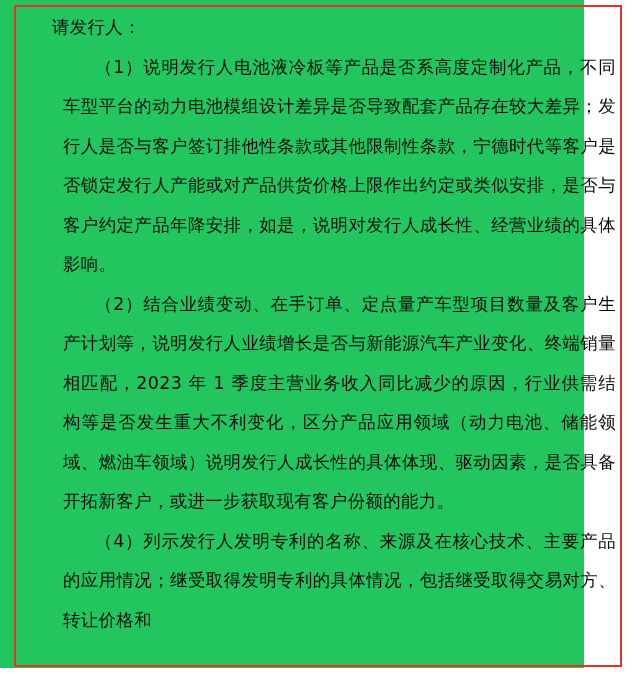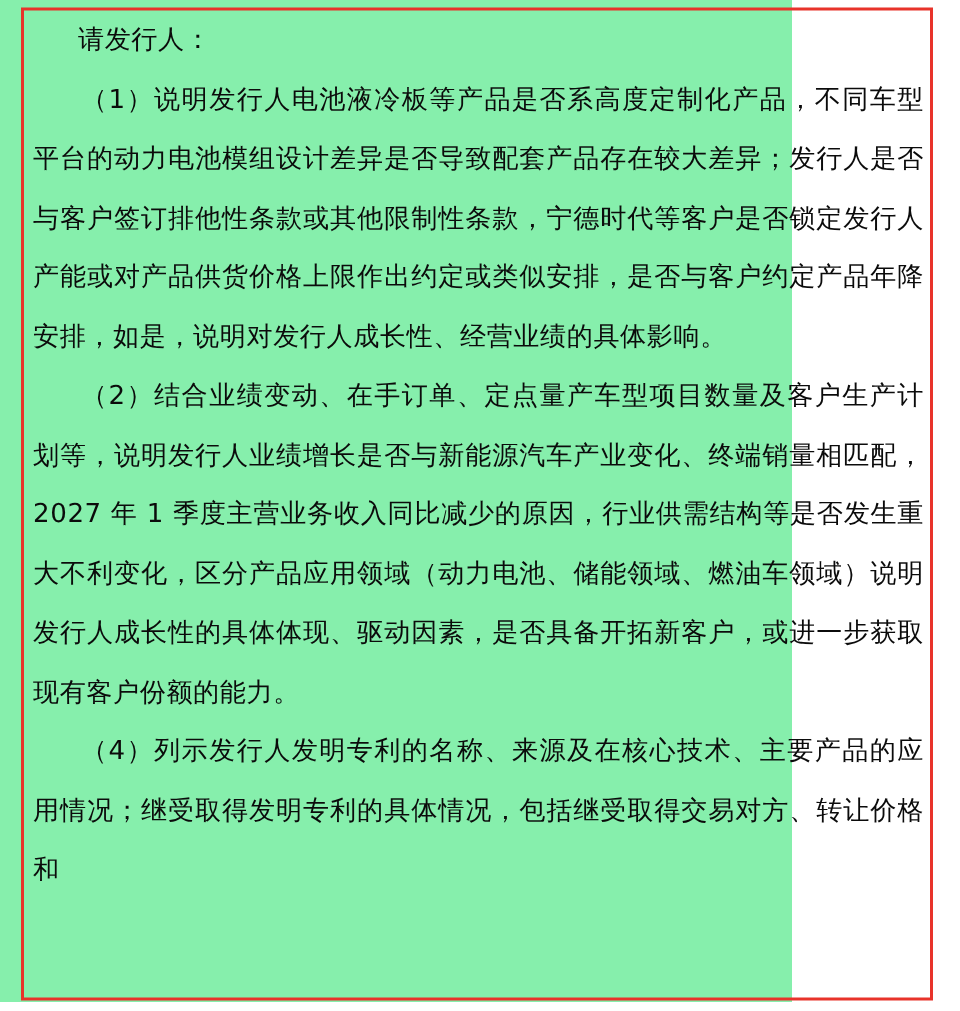--- a/index.html
+++ b/index.html
@@ -8,23 +8,23 @@
     background: #ffffff;
   }
   body {
     width: 640px;
     height: 674px;
     font-family: "DejaVu Sans", "Liberation Sans", sans-serif;
     overflow: hidden;
   }
   #page {
     position: relative;
-    width: 528px;
+    width: 584px;
     height: 674px;
-    background: #86efac;
+    background: #22c55e;
     box-sizing: border-box;
     text-decoration: underline;
   }
   
   #red-frame {
     position: absolute;
     left: 14px;
     top: 5px;
     width: 608px;
     height: 662px;
@@ -51,20 +51,21 @@
     text-justify: inter-ideograph;
     margin: 0;
     white-space: pre-wrap;
     word-break: break-all;
   }
   .para.first {
     text-indent: 30px;
   }
   .para.indent {
     text-indent: 32px;
+    margin-left: 41px;
   }
   .para.clipped {
     
   }
   #bottom-fade {
     position: absolute;
     left: 0;
     bottom: 0;
     width: 640px;
     height: 6px;
@@ -73,21 +74,21 @@
   }
 </style>
 </head>
 <body>
 
 <div id="page">
 
   <div id="doc-body">
     <p class="para first">请发行人：</p>
     <p class="para indent">（1）说明发行人电池液冷板等产品是否系高度定制化产品，不同车型平台的动力电池模组设计差异是否导致配套产品存在较大差异；发行人是否与客户签订排他性条款或其他限制性条款，宁德时代等客户是否锁定发行人产能或对产品供货价格上限作出约定或类似安排，是否与客户约定产品年降安排，如是，说明对发行人成长性、经营业绩的具体影响。</p>
-    <p class="para indent">（2）结合业绩变动、在手订单、定点量产车型项目数量及客户生产计划等，说明发行人业绩增长是否与新能源汽车产业变化、终端销量相匹配，2027 年 1 季度主营业务收入同比减少的原因，行业供需结构等是否发生重大不利变化，区分产品应用领域（动力电池、储能领域、燃油车领域）说明发行人成长性的具体体现、驱动因素，是否具备开拓新客户，或进一步获取现有客户份额的能力。</p>
+    <p class="para indent">（2）结合业绩变动、在手订单、定点量产车型项目数量及客户生产计划等，说明发行人业绩增长是否与新能源汽车产业变化、终端销量相匹配，2023 年 1 季度主营业务收入同比减少的原因，行业供需结构等是否发生重大不利变化，区分产品应用领域（动力电池、储能领域、燃油车领域）说明发行人成长性的具体体现、驱动因素，是否具备开拓新客户，或进一步获取现有客户份额的能力。</p>
     <p class="para indent clipped">（4）列示发行人发明专利的名称、来源及在核心技术、主要产品的应用情况；继受取得发明专利的具体情况，包括继受取得交易对方、转让价格和</p>
 
   </div>
 
   <div id="red-frame" style="border-color: rgb(232, 51, 42);"></div>
   <div id="bottom-fade"></div>
 
 </div>
 
 </body></html>

